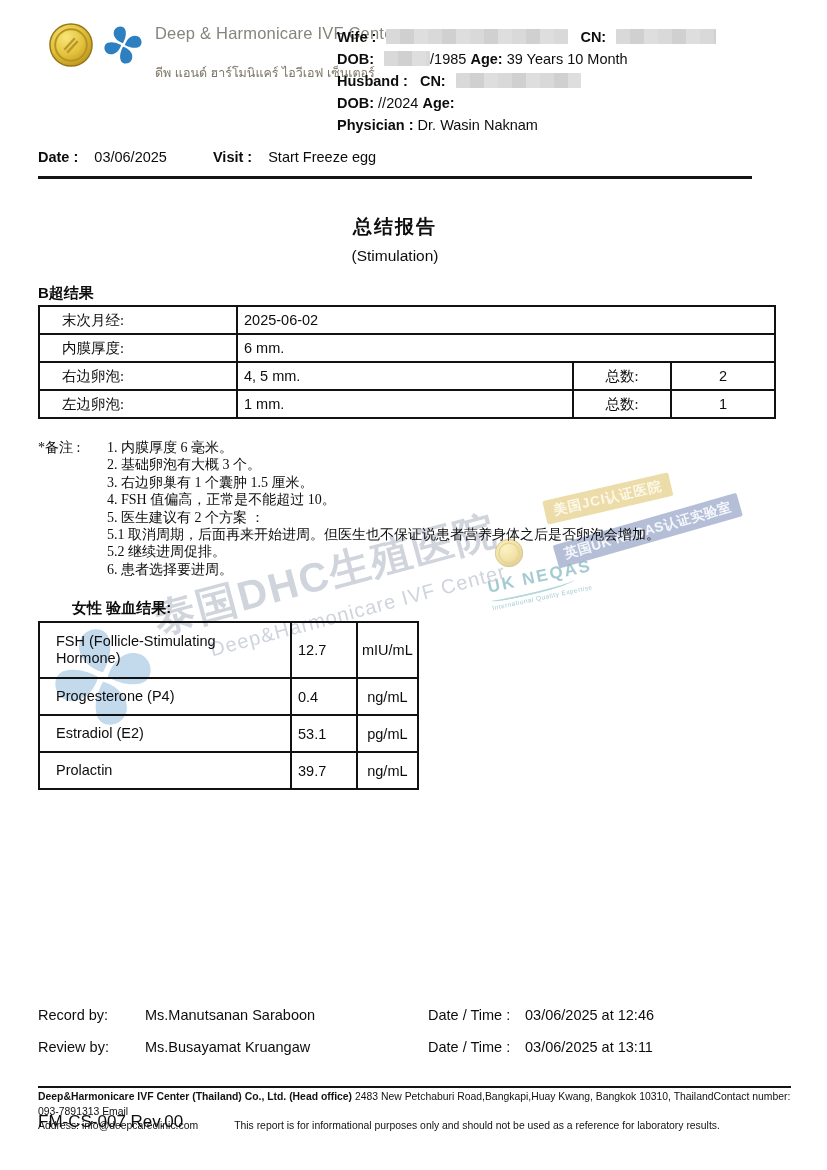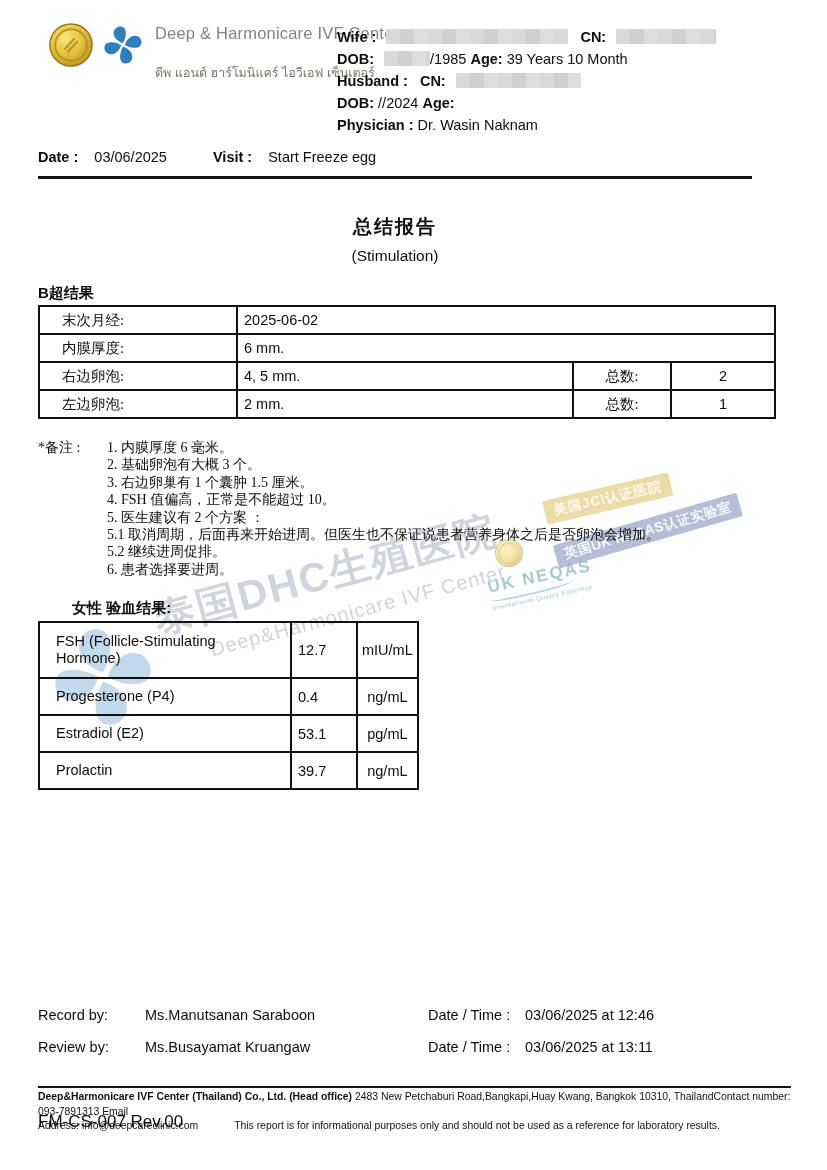--- a/index.html
+++ b/index.html
@@ -211,21 +211,21 @@
         <td class="val" colspan="3">6 mm.</td>
       </tr>
       <tr>
         <td class="lab">右边卵泡:</td>
         <td class="val">4, 5 mm.</td>
         <td class="tlab">总数:</td>
         <td class="tval">2</td>
       </tr>
       <tr>
         <td class="lab">左边卵泡:</td>
-        <td class="val">2 mm.</td>
+        <td class="val">1 mm.</td>
         <td class="tlab">总数:</td>
         <td class="tval">1</td>
       </tr>
     </tbody>
       </table>
 
     <div class="abs notes">
       <div class="notes-label">*备注 :</div>
       <div class="notes-items">
         <div>1. 内膜厚度 6 毫米。</div>

